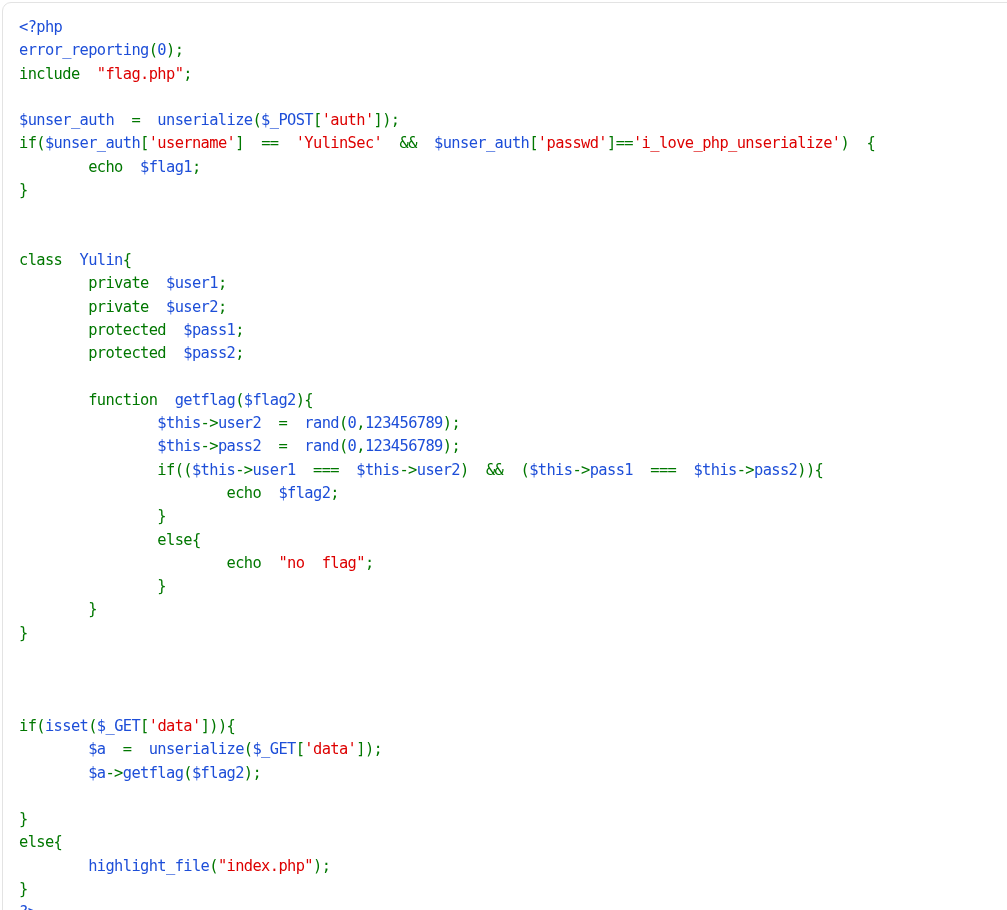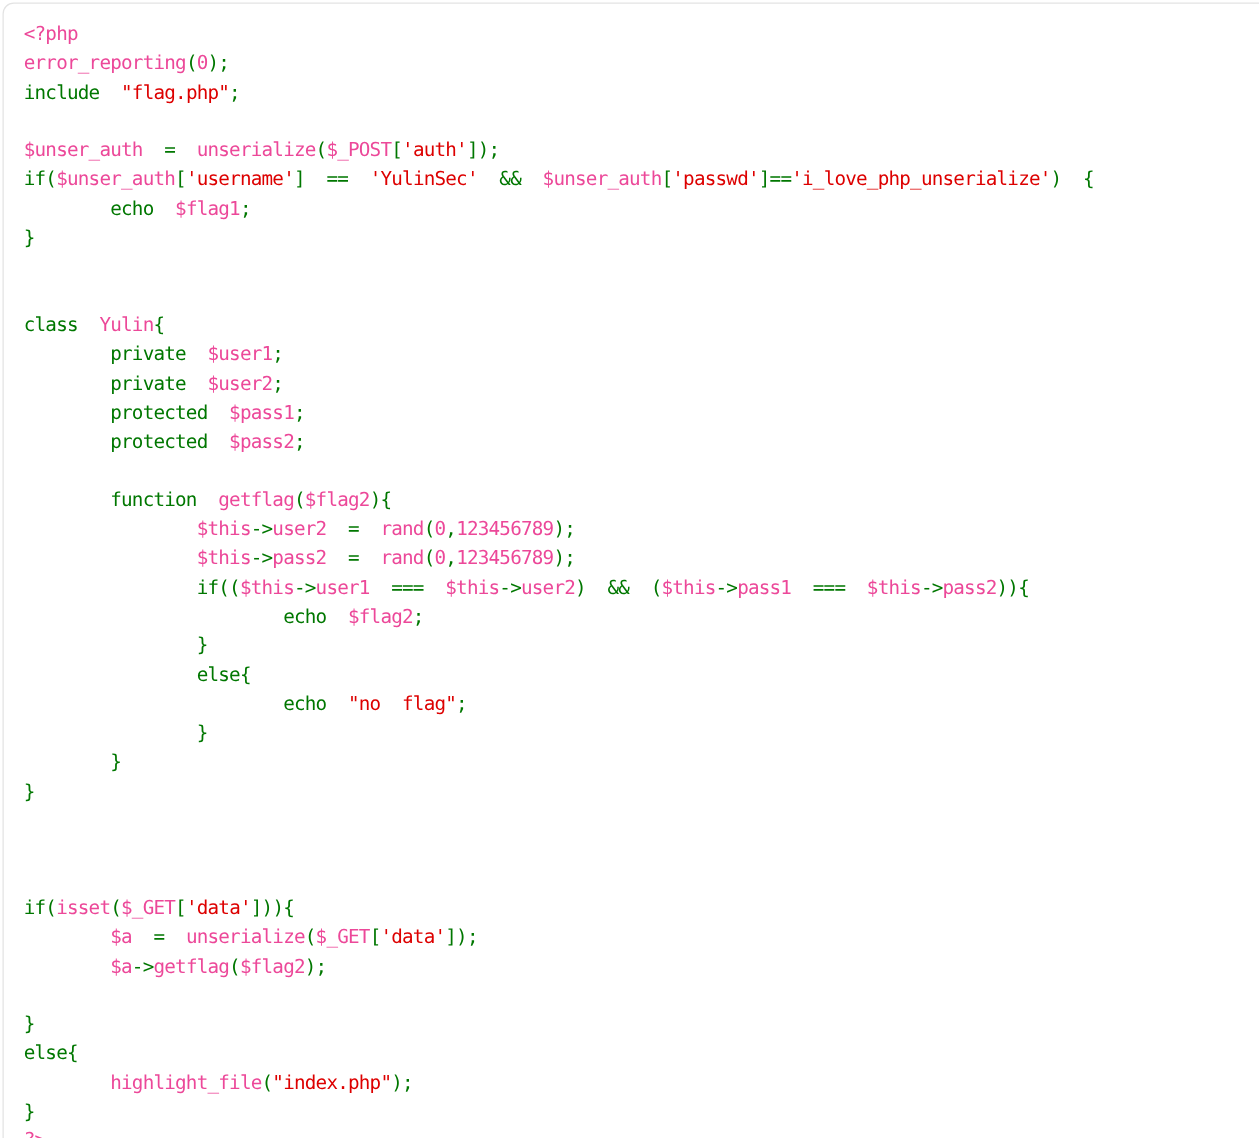--- a/index.html
+++ b/index.html
@@ -33,21 +33,21 @@
     font-size: 15.4px;
     line-height: 23.3px;
     white-space: pre;
     letter-spacing: -0.62px;
     -webkit-font-smoothing: antialiased;
   }
 
   .ln { display: block; min-height: 23.3px; }
 
   
-  .c-default  { color: #ec4899; }  
+  .c-default  { color: #1d4ed8; }  
   .c-keyword  { color: #007700; }  
   .c-string   { color: #DD0000; }  
 </style>
 </head>
 <body>
 
 <div id="code-box">
   <div id="code-listing"><span class="ln"><span class="c-default">&lt;?php</span></span><span class="ln"><span class="c-default">error_reporting</span><span class="c-keyword">(</span><span class="c-default">0</span><span class="c-keyword">);</span></span><span class="ln"><span class="c-keyword">include</span><span class="c-keyword">  </span><span class="c-string">"flag.php"</span><span class="c-keyword">;</span></span><span class="ln">​</span><span class="ln"><span class="c-default">$unser_auth</span><span class="c-keyword">  =  </span><span class="c-default">unserialize</span><span class="c-keyword">(</span><span class="c-default">$_POST</span><span class="c-keyword">[</span><span class="c-string">'auth'</span><span class="c-keyword">]);</span></span><span class="ln"><span class="c-keyword">if</span><span class="c-keyword">(</span><span class="c-default">$unser_auth</span><span class="c-keyword">[</span><span class="c-string">'username'</span><span class="c-keyword">]  ==  </span><span class="c-string">'YulinSec'</span><span class="c-keyword">  &amp;&amp;  </span><span class="c-default">$unser_auth</span><span class="c-keyword">[</span><span class="c-string">'passwd'</span><span class="c-keyword">]==</span><span class="c-string">'i_love_php_unserialize'</span><span class="c-keyword">)  {</span></span><span class="ln"><span class="c-keyword">        </span><span class="c-keyword">echo</span><span class="c-keyword">  </span><span class="c-default">$flag1</span><span class="c-keyword">;</span></span><span class="ln"><span class="c-keyword">}</span></span><span class="ln">​</span><span class="ln">​</span><span class="ln"><span class="c-keyword">class</span><span class="c-keyword">  </span><span class="c-default">Yulin</span><span class="c-keyword">{</span></span><span class="ln"><span class="c-keyword">        </span><span class="c-keyword">private</span><span class="c-keyword">  </span><span class="c-default">$user1</span><span class="c-keyword">;</span></span><span class="ln"><span class="c-keyword">        </span><span class="c-keyword">private</span><span class="c-keyword">  </span><span class="c-default">$user2</span><span class="c-keyword">;</span></span><span class="ln"><span class="c-keyword">        </span><span class="c-keyword">protected</span><span class="c-keyword">  </span><span class="c-default">$pass1</span><span class="c-keyword">;</span></span><span class="ln"><span class="c-keyword">        </span><span class="c-keyword">protected</span><span class="c-keyword">  </span><span class="c-default">$pass2</span><span class="c-keyword">;</span></span><span class="ln">​</span><span class="ln"><span class="c-keyword">        </span><span class="c-keyword">function</span><span class="c-keyword">  </span><span class="c-default">getflag</span><span class="c-keyword">(</span><span class="c-default">$flag2</span><span class="c-keyword">){</span></span><span class="ln"><span class="c-keyword">                </span><span class="c-default">$this</span><span class="c-keyword">-&gt;</span><span class="c-default">user2</span><span class="c-keyword">  =  </span><span class="c-default">rand</span><span class="c-keyword">(</span><span class="c-default">0</span><span class="c-keyword">,</span><span class="c-default">123456789</span><span class="c-keyword">);</span></span><span class="ln"><span class="c-keyword">                </span><span class="c-default">$this</span><span class="c-keyword">-&gt;</span><span class="c-default">pass2</span><span class="c-keyword">  =  </span><span class="c-default">rand</span><span class="c-keyword">(</span><span class="c-default">0</span><span class="c-keyword">,</span><span class="c-default">123456789</span><span class="c-keyword">);</span></span><span class="ln"><span class="c-keyword">                </span><span class="c-keyword">if</span><span class="c-keyword">((</span><span class="c-default">$this</span><span class="c-keyword">-&gt;</span><span class="c-default">user1</span><span class="c-keyword">  ===  </span><span class="c-default">$this</span><span class="c-keyword">-&gt;</span><span class="c-default">user2</span><span class="c-keyword">)  &amp;&amp;  (</span><span class="c-default">$this</span><span class="c-keyword">-&gt;</span><span class="c-default">pass1</span><span class="c-keyword">  ===  </span><span class="c-default">$this</span><span class="c-keyword">-&gt;</span><span class="c-default">pass2</span><span class="c-keyword">)){</span></span><span class="ln"><span class="c-keyword">                        </span><span class="c-keyword">echo</span><span class="c-keyword">  </span><span class="c-default">$flag2</span><span class="c-keyword">;</span></span><span class="ln"><span class="c-keyword">                </span><span class="c-keyword">}</span></span><span class="ln"><span class="c-keyword">                </span><span class="c-keyword">else</span><span class="c-keyword">{</span></span><span class="ln"><span class="c-keyword">                        </span><span class="c-keyword">echo</span><span class="c-keyword">  </span><span class="c-string">"no  flag"</span><span class="c-keyword">;</span></span><span class="ln"><span class="c-keyword">                </span><span class="c-keyword">}</span></span><span class="ln"><span class="c-keyword">        </span><span class="c-keyword">}</span></span><span class="ln"><span class="c-keyword">}</span></span><span class="ln">​</span><span class="ln">​</span><span class="ln">​</span><span class="ln"><span class="c-keyword">if</span><span class="c-keyword">(</span><span class="c-default">isset</span><span class="c-keyword">(</span><span class="c-default">$_GET</span><span class="c-keyword">[</span><span class="c-string">'data'</span><span class="c-keyword">])){</span></span><span class="ln"><span class="c-keyword">        </span><span class="c-default">$a</span><span class="c-keyword">  =  </span><span class="c-default">unserialize</span><span class="c-keyword">(</span><span class="c-default">$_GET</span><span class="c-keyword">[</span><span class="c-string">'data'</span><span class="c-keyword">]);</span></span><span class="ln"><span class="c-keyword">        </span><span class="c-default">$a</span><span class="c-keyword">-&gt;</span><span class="c-default">getflag</span><span class="c-keyword">(</span><span class="c-default">$flag2</span><span class="c-keyword">);</span></span><span class="ln">​</span><span class="ln"><span class="c-keyword">}</span></span><span class="ln"><span class="c-keyword">else</span><span class="c-keyword">{</span></span><span class="ln"><span class="c-keyword">        </span><span class="c-default">highlight_file</span><span class="c-keyword">(</span><span class="c-string">"index.php"</span><span class="c-keyword">);</span></span><span class="ln"><span class="c-keyword">}</span></span><span class="ln"><span class="c-default">?&gt;</span></span></div>
 </div>
 

